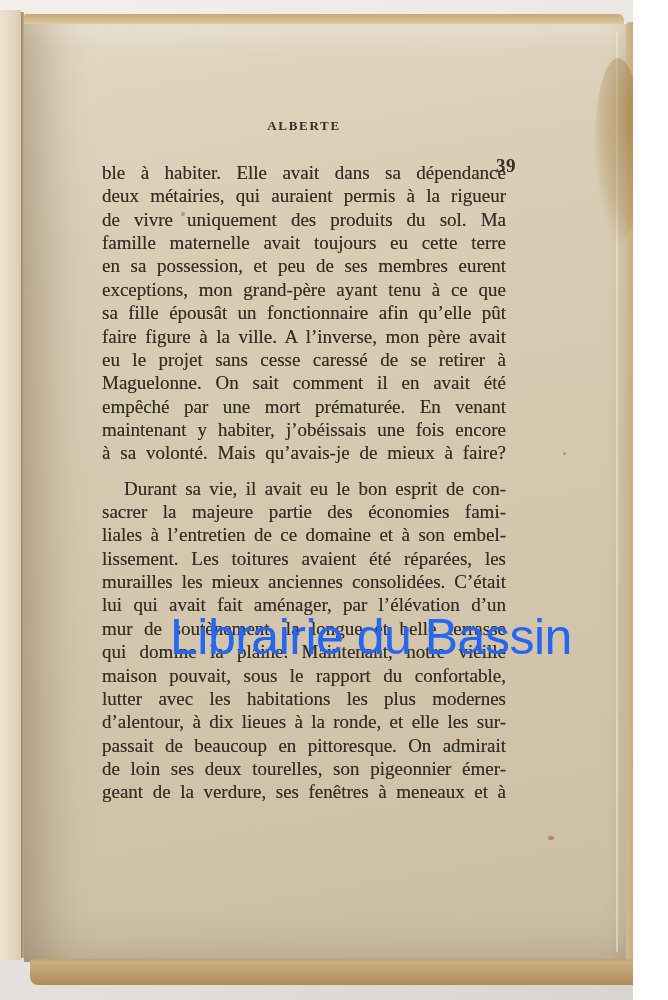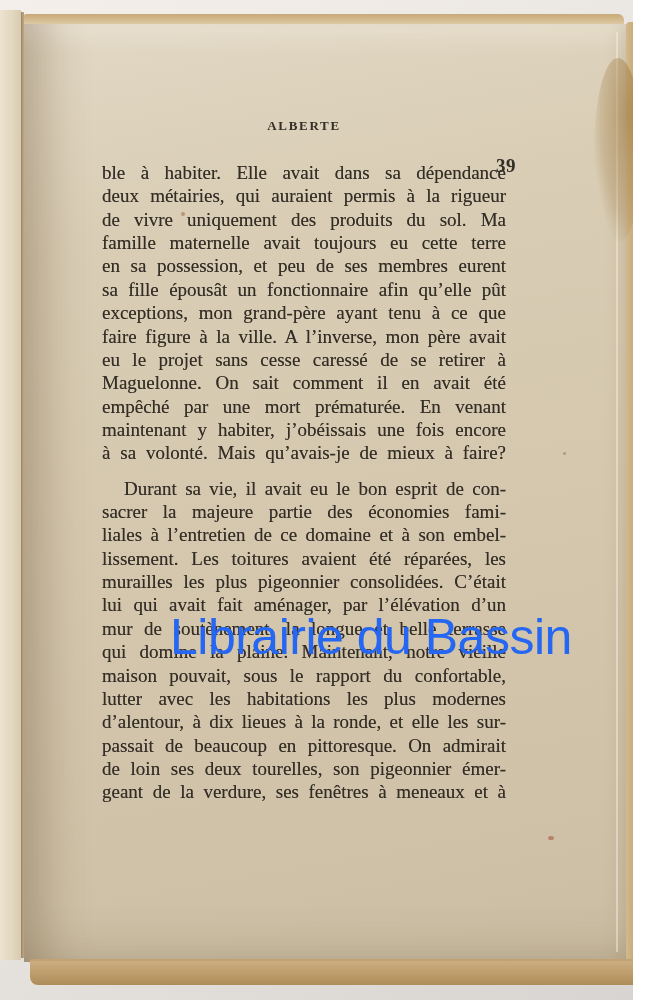--- a/index.html
+++ b/index.html
@@ -116,36 +116,36 @@
   </div>
 
   <div class="text-block">
     <div class="para">
 
     <span class="line">ble à habiter. Elle avait dans sa dépendance</span>
         <span class="line">deux métairies, qui auraient permis à la rigueur</span>
         <span class="line">de vivre uniquement des produits du sol. Ma</span>
         <span class="line">famille maternelle avait toujours eu cette terre</span>
         <span class="line">en sa possession, et peu de ses membres eurent</span>
+        <span class="line">exceptions, mon grand-père ayant tenu à ce que</span>
         <span class="line">sa fille épousât un fonctionnaire afin qu’elle pût</span>
-        <span class="line">exceptions, mon grand-père ayant tenu à ce que</span>
         <span class="line">faire figure à la ville. A l’inverse, mon père avait</span>
         <span class="line">eu le projet sans cesse caressé de se retirer à</span>
         <span class="line">Maguelonne. On sait comment il en avait été</span>
         <span class="line">empêché par une mort prématurée. En venant</span>
         <span class="line">maintenant y habiter, j’obéissais une fois encore</span>
         <span class="line">à sa volonté. Mais qu’avais-je de mieux à faire?</span>
       </div>
     <div class="para indented">
 
     <span class="line">Durant sa vie, il avait eu le bon esprit de con-</span>
         <span class="line">sacrer la majeure partie des économies fami-</span>
         <span class="line">liales à l’entretien de ce domaine et à son embel-</span>
         <span class="line">lissement. Les toitures avaient été réparées, les</span>
-        <span class="line">murailles les plus pigeonnier consolidées. C’était</span>
+        <span class="line">murailles les mieux anciennes consolidées. C’était</span>
         <span class="line">lui qui avait fait aménager, par l’élévation d’un</span>
         <span class="line">mur de soutènement, la longue et belle terrasse</span>
         <span class="line">qui domine la plaine. Maintenant, notre vieille</span>
         <span class="line">maison pouvait, sous le rapport du confortable,</span>
         <span class="line">lutter avec les habitations les plus modernes</span>
         <span class="line">d’alentour, à dix lieues à la ronde, et elle les sur-</span>
         <span class="line">passait de beaucoup en pittoresque. On admirait</span>
         <span class="line">de loin ses deux tourelles, son pigeonnier émer-</span>
         <span class="line">geant de la verdure, ses fenêtres à meneaux et à</span>
       </div>

